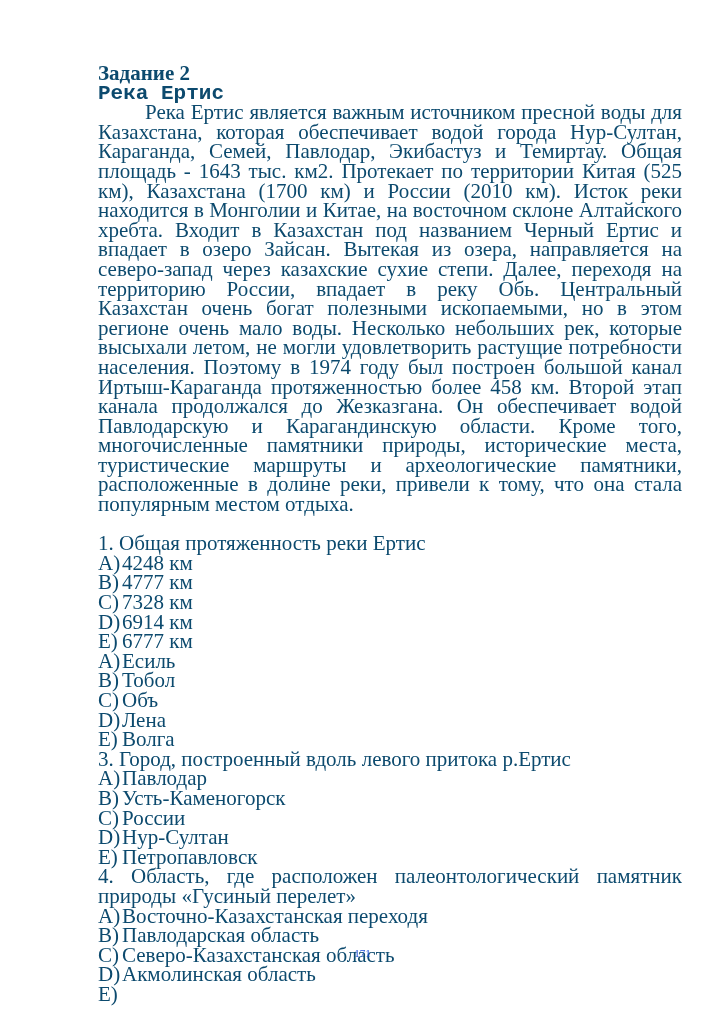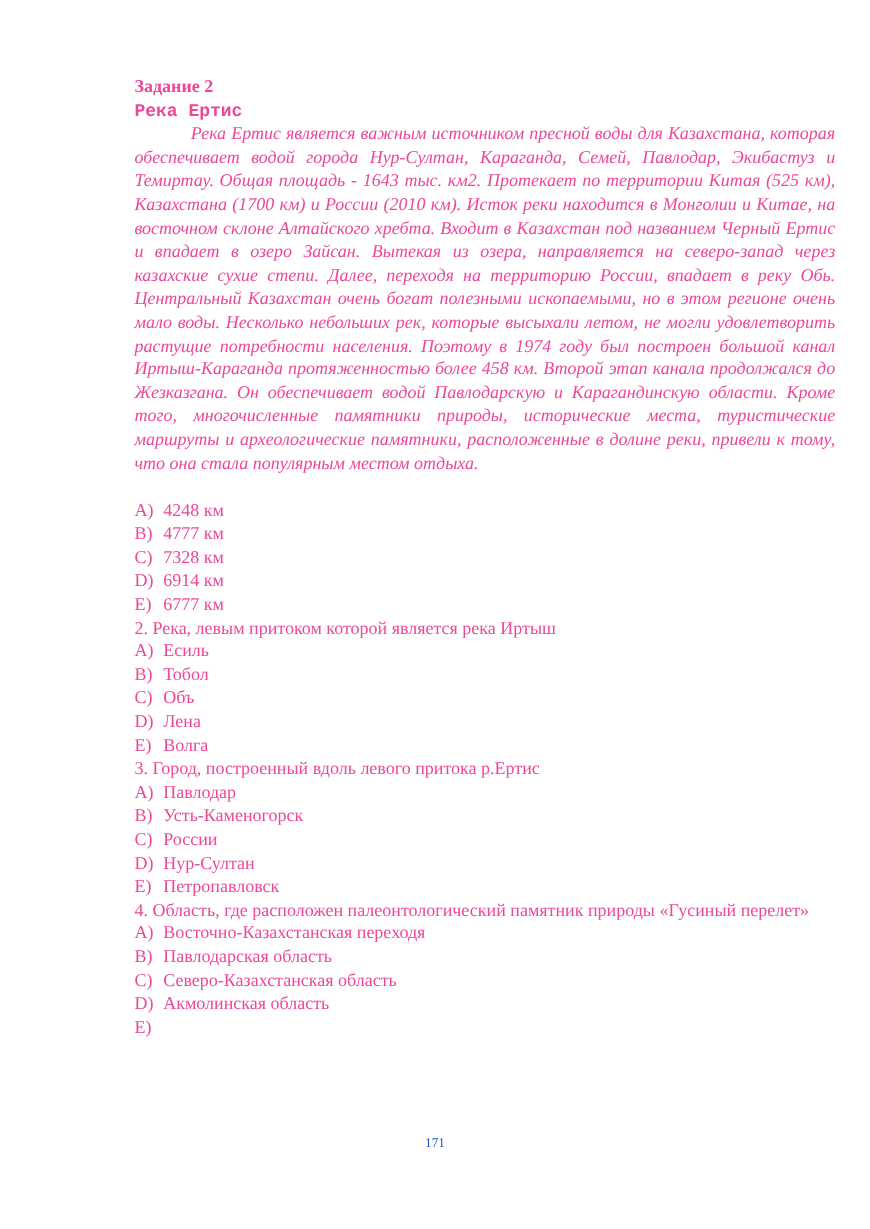--- a/index.html
+++ b/index.html
@@ -1,44 +1,45 @@
 <!DOCTYPE html>
 <html><head>
   <meta charset="utf-8">
   <style>
     html, body { margin: 0; padding: 0; background: #ffffff; }
     body { width: 725px; height: 1024px; position: relative; overflow: hidden; }
     .page {
-      position: absolute; left: 112px; top: 64px; width: 584px;
+      position: absolute; left: 98px; top: 64px; width: 584px;
       font-family: "Liberation Serif", "DejaVu Serif", serif;
-      font-size: 15px; line-height: 19.6px; color: #ec4899;
+      font-size: 21px; line-height: 19.6px; color: #0c4a6e;
     }
     .task-heading { font-weight: bold; margin: 0; height: 19.6px; }
     .title { font-weight: bold; text-align: left; margin: 0; height: 19.6px; font-family: Liberation Mono, monospace; }
-    .para { margin: 0; text-align: justify; text-indent: 47px; font-style: italic; }
+    .para { margin: 0; text-align: justify; text-indent: 47px; }
     .gap { height: 19.6px; }
     .question { margin: 0; text-align: justify; }
     .options { list-style: none; margin: 0; padding: 0; }
     .option { display: flex; margin: 0; height: 19.6px; }
     .opt-letter { width: 24px; flex: none; }
     .page-number {
       position: absolute; left: 0; width: 725px; top: 947px; text-align: center;
       font-family: "Liberation Serif", "DejaVu Serif", serif; font-size: 11px; color: #1d4ed8;
     }
   </style>
 </head>
 <body>
 
 <div class="page">
   <p class="task-heading">Задание 2</p>
   <p class="title">Река Ертис</p>
   <p class="para">Река Ертис является важным источником пресной воды для Казахстана, которая обеспечивает водой города Нур-Султан, Караганда, Семей, Павлодар, Экибастуз и Темиртау. Общая площадь - 1643 тыс. км2. Протекает по территории Китая (525 км), Казахстана (1700 км) и России (2010 км). Исток реки находится в Монголии и Китае, на восточном склоне Алтайского хребта. Входит в Казахстан под названием Черный Ертис и впадает в озеро Зайсан. Вытекая из озера, направляется на северо-запад через казахские сухие степи. Далее, переходя на территорию России, впадает в реку Обь. Центральный Казахстан очень богат полезными ископаемыми, но в этом регионе очень мало воды. Несколько небольших рек, которые высыхали летом, не могли удовлетворить растущие потребности населения. Поэтому в 1974 году был построен большой канал Иртыш-Караганда протяженностью более 458 км. Второй этап канала продолжался до Жезказгана. Он обеспечивает водой Павлодарскую и Карагандинскую области. Кроме того, многочисленные памятники природы, исторические места, туристические маршруты и археологические памятники, расположенные в долине реки, привели к тому, что она стала популярным местом отдыха.</p>
   <div class="gap"></div>
 
   <div>
+    <p class="question">1. Общая протяженность реки Ертис</p>
     <ul class="options">
       <li class="option">
           <span class="opt-letter">A)</span>
           <span>4248 км</span>
         </li>
       <li class="option">
           <span class="opt-letter">B)</span>
           <span>4777 км</span>
         </li>
       <li class="option">
@@ -50,21 +51,20 @@
           <span>6914 км</span>
         </li>
       <li class="option">
           <span class="opt-letter">E)</span>
           <span>6777 км</span>
         </li>
     </ul>
   </div>
 
   <div>
-    <p class="question">2. Река, левым притоком которой является река Иртыш</p>
     <ul class="options">
       <li class="option">
           <span class="opt-letter">A)</span>
           <span>Есиль</span>
         </li>
       <li class="option">
           <span class="opt-letter">B)</span>
           <span>Тобол</span>
         </li>
       <li class="option">

